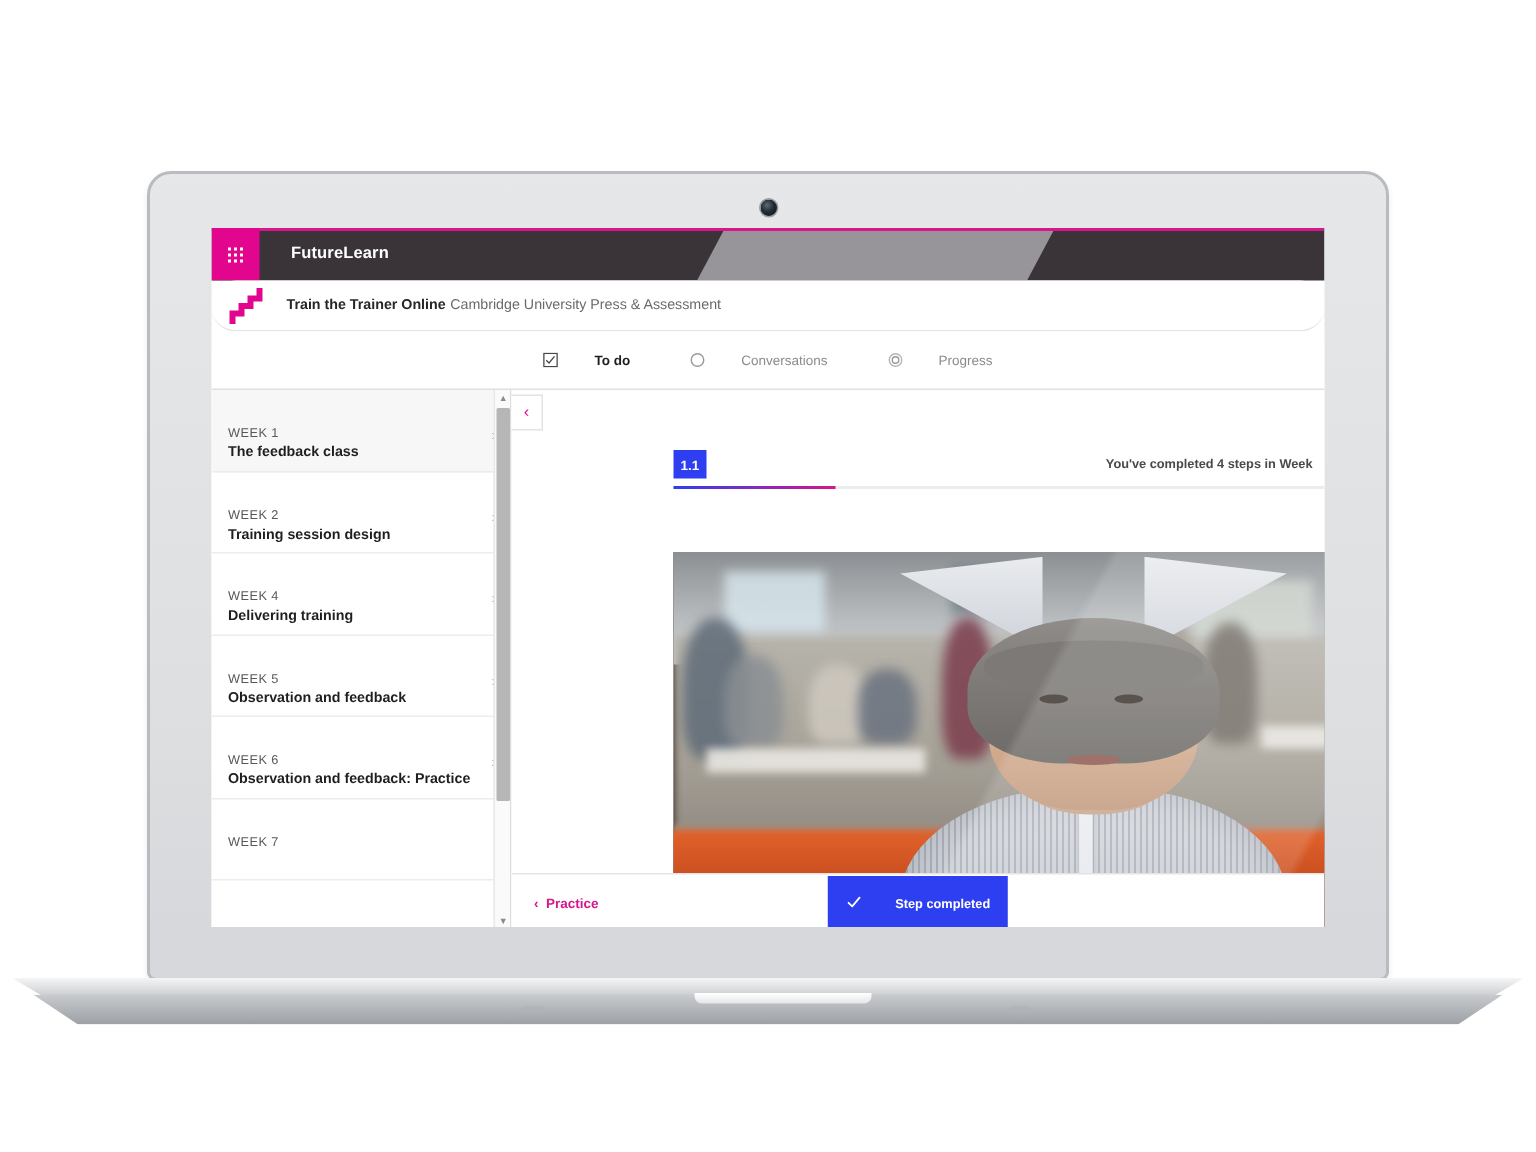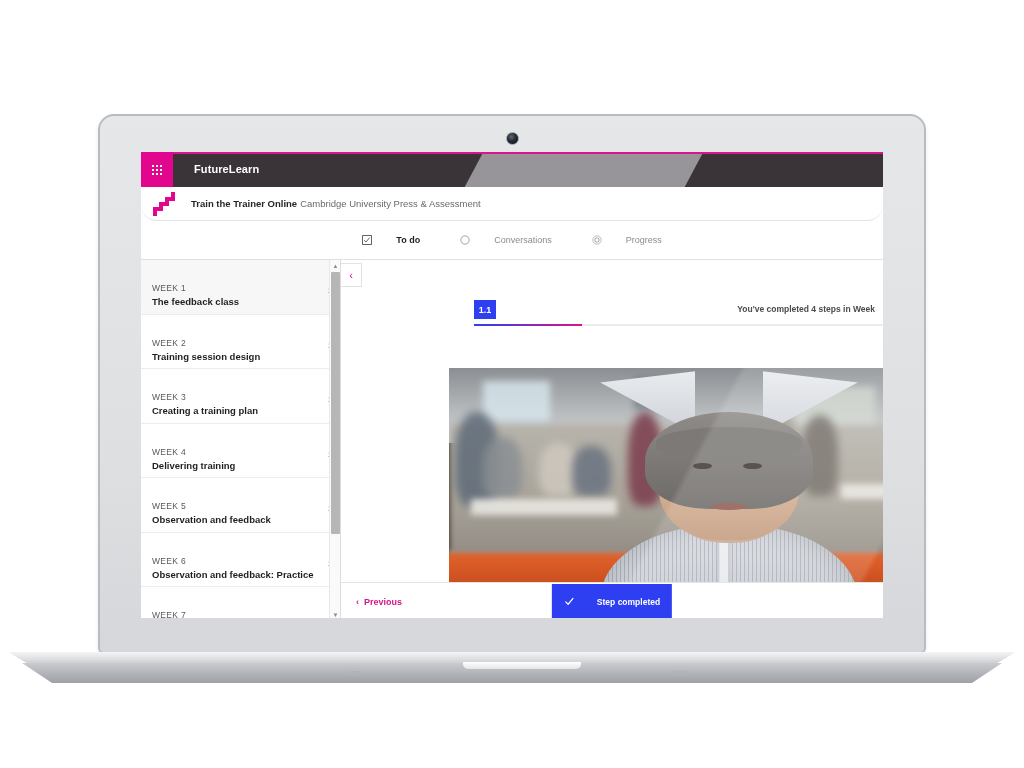--- a/index.html
+++ b/index.html
@@ -293,21 +293,20 @@
     cursor: pointer;
     z-index: 5;
   }
 
   
   .main {
     flex: 1;
     position: relative;
     background: #ffffff;
     overflow: hidden;
-    padding-left: 25px;
   }
   .step-head {
     position: relative;
     height: 52px;
     padding-left: 108px;
     padding-right: 0;
   }
   .step-badge {
     position: absolute;
     left: 108px;
@@ -621,25 +620,20 @@
       <aside class="sidebar">
         <ul class="week-list">
           <li class="week-item active">
             <div class="week-label">WEEK 1</div>
             <div class="week-title">The feedback class</div>
             <span class="week-chev">›</span>
           </li>
           <li class="week-item">
             <div class="week-label">WEEK 2</div>
             <div class="week-title">Training session design</div>
-            <span class="week-chev">›</span>
-          </li>
-          <li class="week-item">
-            <div class="week-label">WEEK 3</div>
-            <div class="week-title">Creating a training plan</div>
             <span class="week-chev">›</span>
           </li>
           <li class="week-item">
             <div class="week-label">WEEK 4</div>
             <div class="week-title">Delivering training</div>
             <span class="week-chev">›</span>
           </li>
           <li class="week-item">
             <div class="week-label">WEEK 5</div>
             <div class="week-title">Observation and feedback</div>
@@ -711,21 +705,21 @@
             <div class="subj-mic"></div>
             <div class="subj-badge"></div>
           </div>
           <div class="video-sheen"></div>
 
         </div>
 
         <div class="step-footer">
           <div class="prev-link">
             <span>‹</span>
-            <span>Previous</span>
+            <span>Practice</span>
           </div>
           <button class="step-complete-btn">
             <svg width="11" height="11" viewBox="0 0 12 12">
               <path d="M2 6.4 L4.7 9 L10 2.6" fill="none" stroke="#ffffff" stroke-width="1.3" stroke-linecap="round" stroke-linejoin="round"></path>
             </svg>
             <span>Step completed</span>
           </button>
         </div>
       </section>
     </div>

